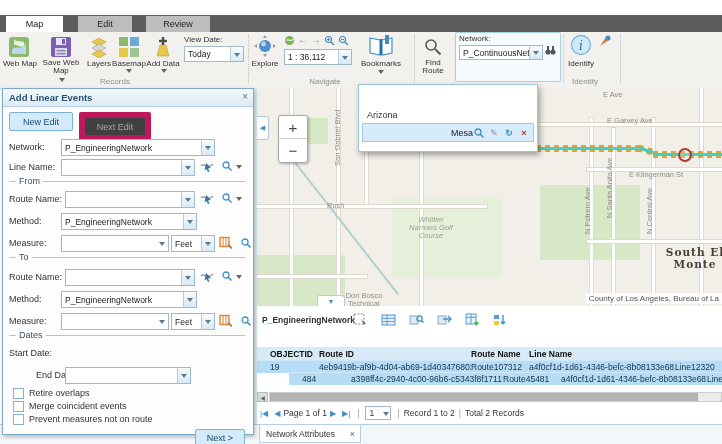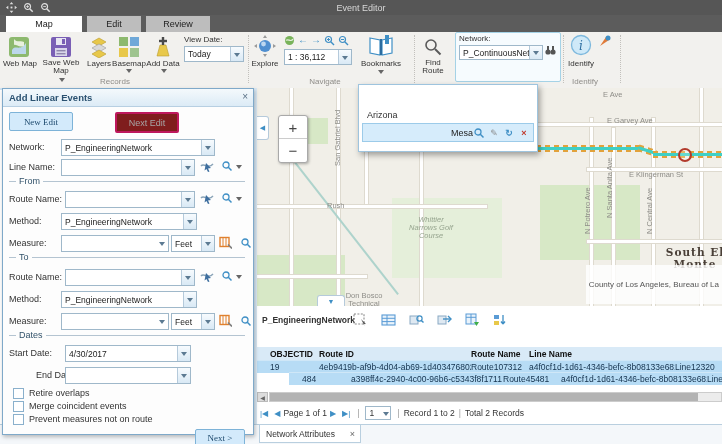--- a/index.html
+++ b/index.html
@@ -30,41 +30,41 @@
   .combo .dbtn{width:12px;border-left:1px solid #b5cadb;background:linear-gradient(#f7fbfe,#d9e9f5);display:flex;align-items:center;justify-content:center;}
   .combo .dbtn .tri{width:0;height:0;border:3px solid transparent;border-top:4px solid #5c7a92;margin-top:4px;}
   .parambox{position:absolute;border:1px solid #a5d2e6;background:#f6fbfe;border-radius:2px;}
 
   
   .panel{position:absolute;left:2px;top:88px;width:250px;height:345px;background:#fdfdfd;border:1px solid #7fa9c9;box-shadow:1px 2px 4px rgba(0,0,0,.25);z-index:6;}
   .panel-hd{position:absolute;left:0;top:0;right:0;height:17px;background:linear-gradient(#f4f9fc,#dcebf6);border-bottom:1px solid #b7cfe2;display:flex;align-items:center;}
   .panel-hd .t{margin-left:6px;font-size:9.5px;font-weight:bold;color:#2b5271;}
   .panel-hd .x{position:absolute;right:5px;top:2px;color:#5a7186;font-size:10px;cursor:default;}
   .pbtn{position:absolute;height:17px;font-size:9px;display:flex;align-items:center;justify-content:center;border-radius:2px;}
-  .pbtn.on{background:#d3eafb;border:1px solid #7db3d8;color:#1d4a6e;font-family:Liberation Serif, serif;}
-  .pbtn.off{background:#7f1d1d;border:2px solid #be185d;color:#a7a7a7;margin-left:36px;}
+  .pbtn.on{background:#d3eafb;border:1px solid #7db3d8;color:#1d4a6e;}
+  .pbtn.off{background:#404040;border:6px solid #be185d;color:#a7a7a7;}
   .plabel{position:absolute;font-size:9px;color:#333;}
   .legend{position:absolute;left:6px;right:8px;border-top:1px solid #b4c4d1;}
   .legend span{position:absolute;top:-6px;left:7px;background:#fdfdfd;padding:0 3px;font-size:9px;color:#33536b;}
   .pcombo{height:15px;}
   .cb{position:absolute;width:9px;height:9px;border:1px solid #8ab0cc;background:#fff;}
   .icon16{position:absolute;width:16px;height:14px;}
 
   
   .map{position:absolute;left:257px;top:88px;width:465px;height:218px;background:#f1efe8;overflow:hidden;}
   .vroad{position:absolute;width:3px;background:#fff;box-shadow:0 0 0 1px #dedacf;}
   .hroad{position:absolute;height:3px;background:#fff;box-shadow:0 0 0 1px #dedacf;}
   .park{position:absolute;background:#d7e8c6;}
   .park.pale{background:#e5efda;}
   .river{position:absolute;height:2px;background:#aed3cc;transform-origin:left top;}
   .maplbl{position:absolute;font-size:7.5px;color:#8e8d88;white-space:nowrap;}
   .maplbl.vert{writing-mode:vertical-rl;transform:rotate(180deg);}
   .maplbl.multi{white-space:normal;text-align:center;line-height:8px;font-style:italic;color:#97a58f;}
   .place{position:absolute;font-family:"DejaVu Serif",serif;font-weight:bold;font-size:10.5px;color:#4a4038;letter-spacing:1px;text-align:center;line-height:12px;}
-  .attrib{position:absolute;background:rgba(255,255,255,.8);font-size:8px;color:#555;padding:15px 3px;white-space:nowrap;}
+  .attrib{position:absolute;background:rgba(255,255,255,.8);font-size:8px;color:#555;padding:1px 3px;white-space:nowrap;}
   .route{position:absolute;height:7px;background:repeating-linear-gradient(90deg,#e2a23b 0 5px,rgba(0,0,0,0) 5px 9px);}
   .route .core{height:3px;margin-top:2px;background:#3fd0c5;}
   .marker{position:absolute;width:10px;height:10px;border:2.5px solid #b23a2c;border-radius:50%;background:rgba(255,255,255,.2);}
   .zoomctl{position:absolute;width:28px;height:46px;background:#fff;border:1px solid #a9a9a9;border-radius:3px;box-shadow:1px 1px 3px rgba(0,0,0,.3);}
   .zoomctl div{height:22px;display:flex;align-items:center;justify-content:center;font-size:15px;color:#444;}
   .zoomctl .zin{border-bottom:1px solid #ccc;}
   .edge-tab{position:absolute;width:11px;height:22px;background:#fff;border:1px solid #b5cadb;border-left:none;border-radius:0 3px 3px 0;display:flex;align-items:center;justify-content:center;color:#3f8fc5;font-size:7px;}
   .collapse-tab{position:absolute;width:26px;height:10px;background:#fff;border:1px solid #b5cadb;border-bottom:none;border-radius:3px 3px 0 0;display:flex;align-items:center;justify-content:center;color:#3f8fc5;font-size:7px;}
 
   
@@ -101,44 +101,26 @@
   .btab .t{margin-left:6px;flex:1;}
   .btab .x{margin-right:5px;color:#666;font-size:9px;}
   .leftfill{position:absolute;left:0;top:433px;width:257px;height:11px;background:#f4f4f4;}
   .resizer{position:absolute;left:252px;top:88px;width:5px;height:336px;background:#d9e8f4;z-index:5;}
 </style>
 </head>
 <body>
 
 <div class="app">
 
-  <div class="titlebar">
-    <svg class="ticon" viewBox="0 0 12 12">
-        <path d="M6 0 L8 2.5 H4 Z M6 12 L4 9.5 H8 Z M0 6 L2.5 4 V8 Z M12 6 L9.5 8 V4 Z" fill="#ddd"></path>
-        <rect x="5" y="5" width="2" height="2" fill="#ddd"></rect>
-      </svg>
-    <svg class="ticon" viewBox="0 0 12 12">
-        <circle cx="5" cy="5" r="3.2" fill="none" stroke="#ddd" stroke-width="1.3"></circle>
-        <line x1="7.6" y1="7.6" x2="10.6" y2="10.6" stroke="#ddd" stroke-width="1.6"></line>
-        <line x1="3.5" y1="5" x2="6.5" y2="5" stroke="#ddd" stroke-width="1"></line>
-        <line x1="5" y1="3.5" x2="5" y2="6.5" stroke="#ddd" stroke-width="1"></line>
-      </svg>
-    <svg class="ticon" viewBox="0 0 12 12">
-        <circle cx="5" cy="5" r="3.2" fill="none" stroke="#ddd" stroke-width="1.3"></circle>
-        <line x1="7.6" y1="7.6" x2="10.6" y2="10.6" stroke="#ddd" stroke-width="1.6"></line>
-        <line x1="3.5" y1="5" x2="6.5" y2="5" stroke="#ddd" stroke-width="1"></line>
-      </svg>
-    <div class="title">Event Editor</div>
-  </div>
 
   <div class="tabstrip">
-    <div class="rtab active" style="left:6px;width:76px;">
+    <div class="rtab active" style="left:6px;width:57px;">
         <span>Map</span>
       </div>
-    <div class="rtab inactive" style="left:78px;width:54px;margin-left:9px;">
+    <div class="rtab inactive" style="left:78px;width:54px;">
         <span>Edit</span>
       </div>
     <div class="rtab inactive" style="left:146px;width:64px;">
         <span>Review</span>
       </div>
   </div>
 
   <div class="ribbon">
 
     <svg class="abs" style="left:8px;top:4px;width:22px;height:22px;" viewBox="0 0 22 22">
@@ -479,26 +461,20 @@
     <svg class="icon16" style="left:237px;top:225px;width:12px;" viewBox="0 0 12 12">
         <circle cx="5" cy="5" r="3" fill="none" stroke="#3f8fc5" stroke-width="1.3"></circle>
         <line x1="7.3" y1="7.3" x2="10.5" y2="10.5" stroke="#3f8fc5" stroke-width="1.5"></line>
       </svg>
 
     <div class="legend" style="top:246px;">
         <span>Dates</span>
       </div>
 
     <div class="plabel" style="left:6px;top:259px;">Start Date:</div>
-    <div class="combo pcombo" style="left:62px;top:256px;width:124px;">
-      <div class="val">4/30/2017</div>
-      <div class="dbtn">
-          <div class="tri"></div>
-        </div>
-    </div>
     <div class="plabel" style="left:6px;top:281px;margin-left:27px;">End Date:</div>
     <div class="combo pcombo" style="left:62px;top:278px;width:124px;">
       <div class="val"></div>
       <div class="dbtn">
           <div class="tri"></div>
         </div>
     </div>
 
     <div class="cb" style="left:10px;top:299px;"></div>
     <div class="plabel" style="left:26px;top:299px;">Retire overlaps</div>

